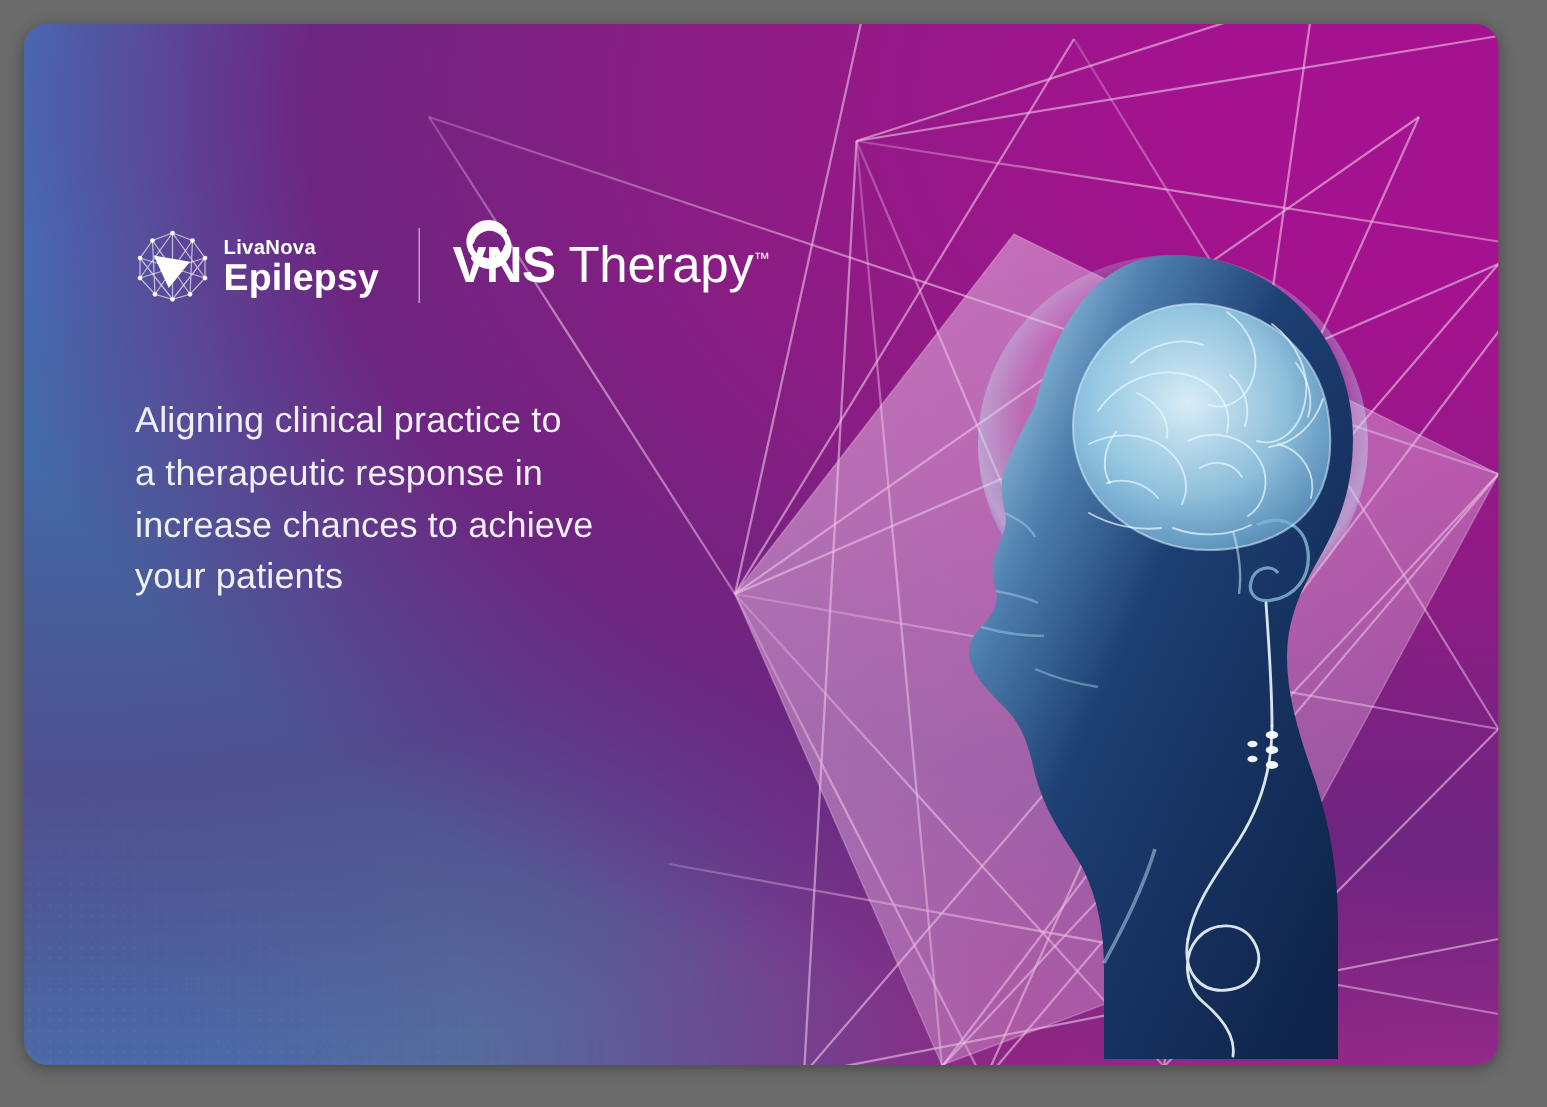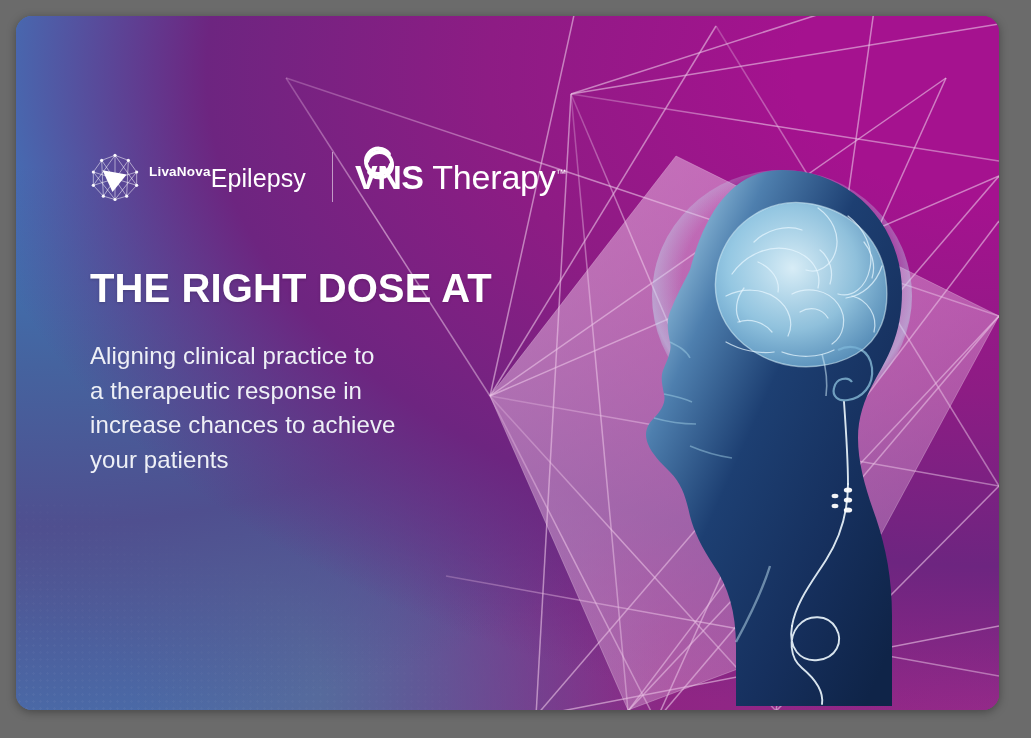--- a/index.html
+++ b/index.html
@@ -46,27 +46,27 @@
   
   .hero-figure { position:absolute; left:570px; top:130px; width:400px; height:560px; }
   .hero-figure svg { width:100%; height:100%; overflow:visible; }
 
   
   .content { position:absolute; left:74px; top:130px; width:420px; }
 
   .logo-row { display:flex; align-items:center; height:62px; margin-bottom:56px; }
   .livanova-lockup { display:flex; align-items:center; gap:9px; }
   .livanova-mark { width:50px; height:50px; flex:none; }
-  .livanova-words { display:flex; flex-direction:row; line-height:1; padding-top:2px; }
+  .livanova-words { display:flex; flex-direction:column; line-height:1; padding-top:2px; }
   .ln-top {
     font-size:13.5px; font-weight:bold; color:#fff;
     letter-spacing:.2px;
   }
   .ln-bottom {
-    font-size:25px; color:#fff; font-weight:400;
+    font-size:25px; color:#fff; font-weight:700;
     letter-spacing:.1px; margin-top:1px;
   }
   .logo-divider {
     width:1px; height:50px;
     background:rgba(255,255,255,.55);
     margin:0 22px 0 26px; flex:none;
   }
   .vns-lockup { position:relative; display:flex; align-items:center; }
   .vns-mark { position:absolute; left:4px; top:-17px; width:40px; height:40px; }
   .vns-words { position:relative; font-size:34px; color:#fff; line-height:1; white-space:nowrap; }
@@ -304,21 +304,20 @@
             <path d="M11,32 A14,14 0 1,0 9,20"></path>
           </g>
         </svg>
         <div class="vns-words">
           <span class="vns-bold">VNS</span><span class="vns-light"> Therapy</span><span class="vns-tm">™</span>
         </div>
       </div>
     </div>
 
     <h1 class="headline">
-      <span class="hl-line">THE RIGHT DOSE AT</span>
     </h1>
 
     <p class="subhead">
       <span class="sub-line">Aligning clinical practice to</span>
       <span class="sub-line">a therapeutic response in</span>
       <span class="sub-line">increase chances to achieve</span>
       <span class="sub-line">your patients</span>
     </p>
   </div>
 </div>

